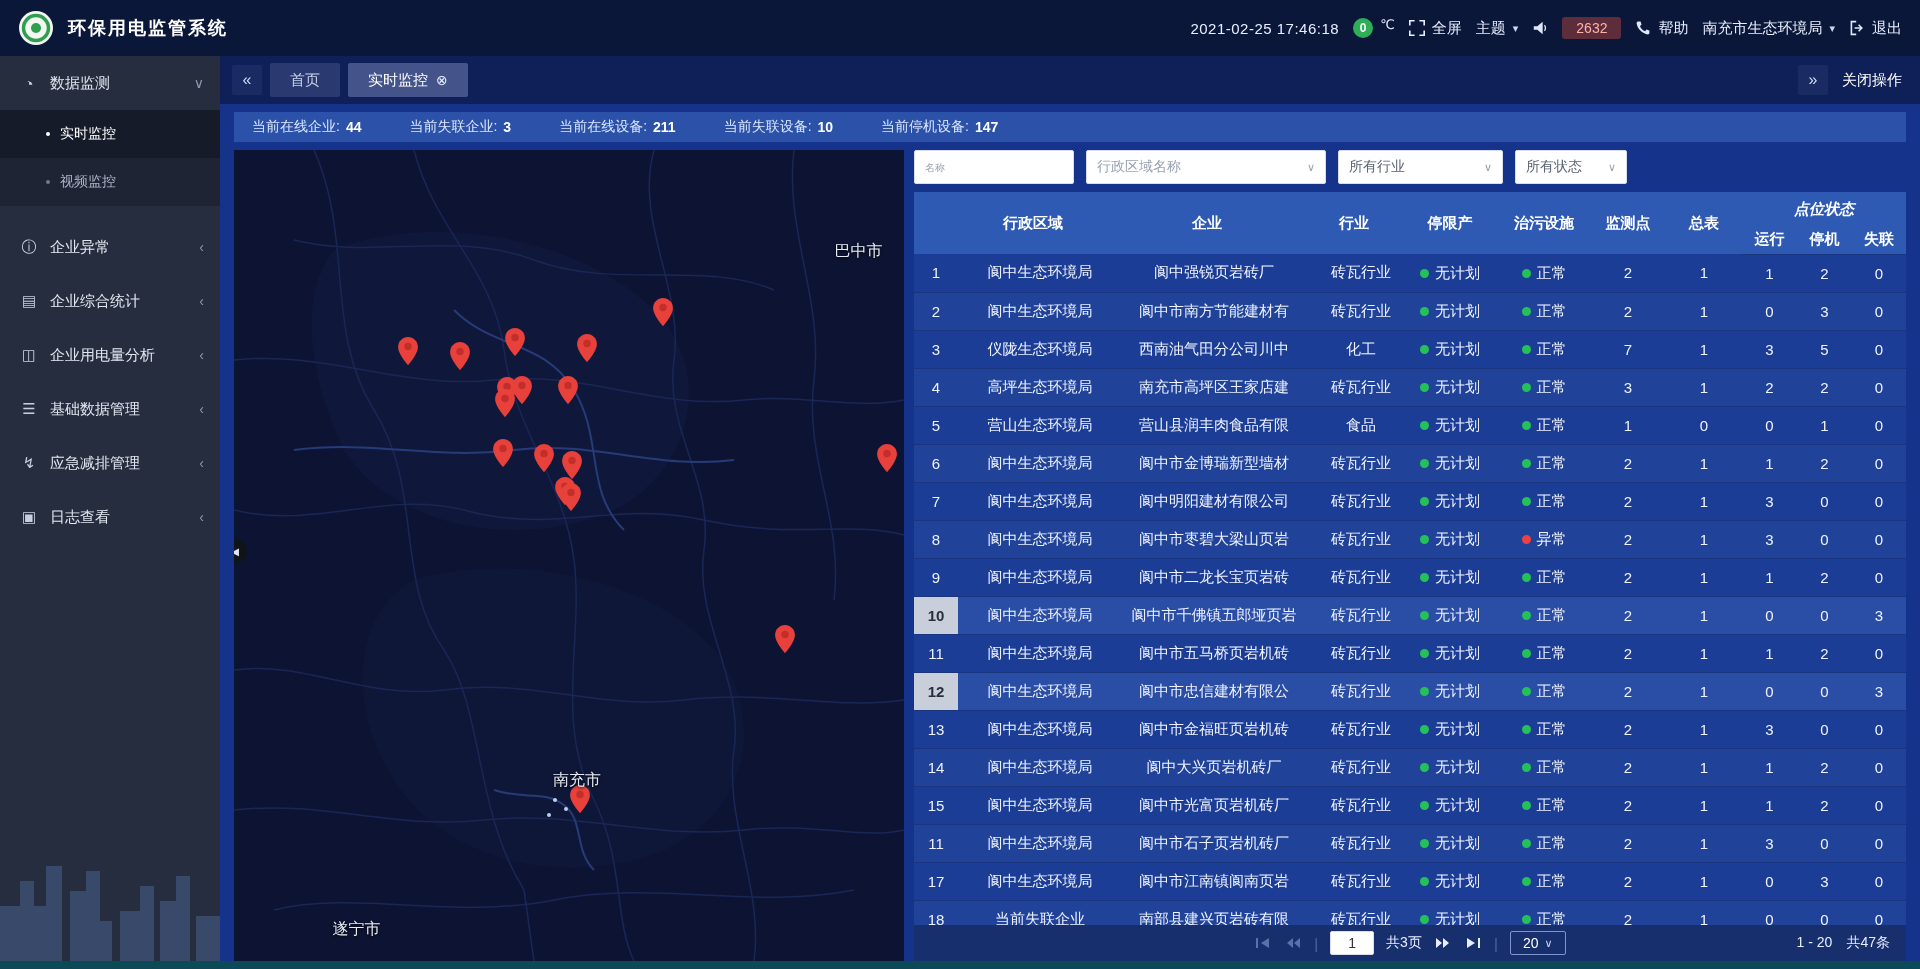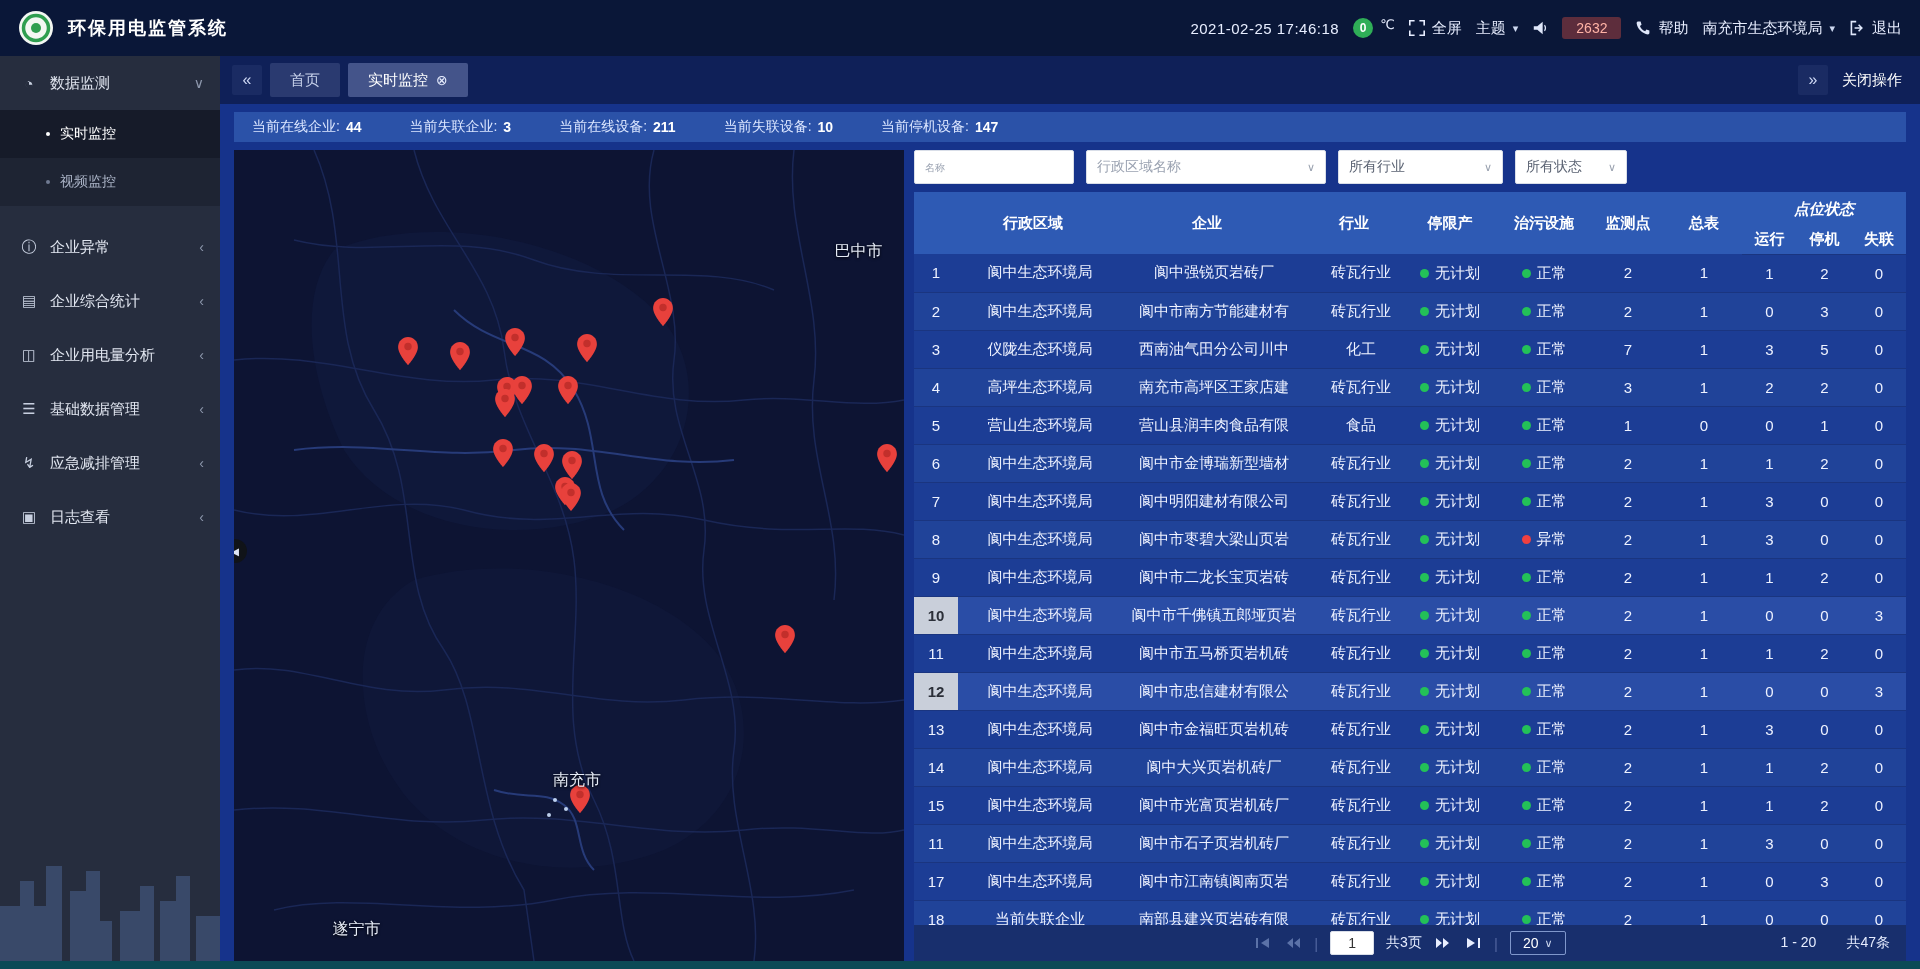--- a/index.html
+++ b/index.html
@@ -107,21 +107,21 @@
     display:flex;align-items:center;justify-content:center;gap:12px;z-index:4}
   .pg-icon{width:18px;height:14px;cursor:pointer;display:flex;align-items:center;justify-content:center}
   .pg-icon svg{width:16px;height:12px}
   .pg-icon.disabled{cursor:default}
   .pg-sep{color:#51659f;font-size:15px}
   .pg-input{width:44px;height:24px;background:#fff;border:1px solid #d9dee8;border-radius:2px;
     text-align:center;font-size:14px;color:#333;font-family:inherit}
   .pg-total{color:#e6edff;font-size:14px}
   .pg-select{height:24px;min-width:56px;border:1px solid #7f97cc;border-radius:2px;color:#fff;
     font-size:14px;display:flex;align-items:center;justify-content:center;gap:6px;cursor:pointer;padding:0 8px}
-  .pg-right{position:absolute;right:16px;color:#e6edff;font-size:14px;display:flex;gap:30px}
+  .pg-right{position:absolute;right:16px;color:#e6edff;font-size:14px;display:flex;gap:14px}
 
   .bottom-strip{height:8px;background:#0b4a56}
 </style>
 </head>
 <body>
 
 <header class="header">
   <svg class="logo" viewBox="0 0 36 36">
     <circle cx="18" cy="18" r="17" fill="#f3f7f2"></circle>
     <circle cx="18" cy="18" r="12.5" fill="none" stroke="#2f9e4f" stroke-width="3.5"></circle>

